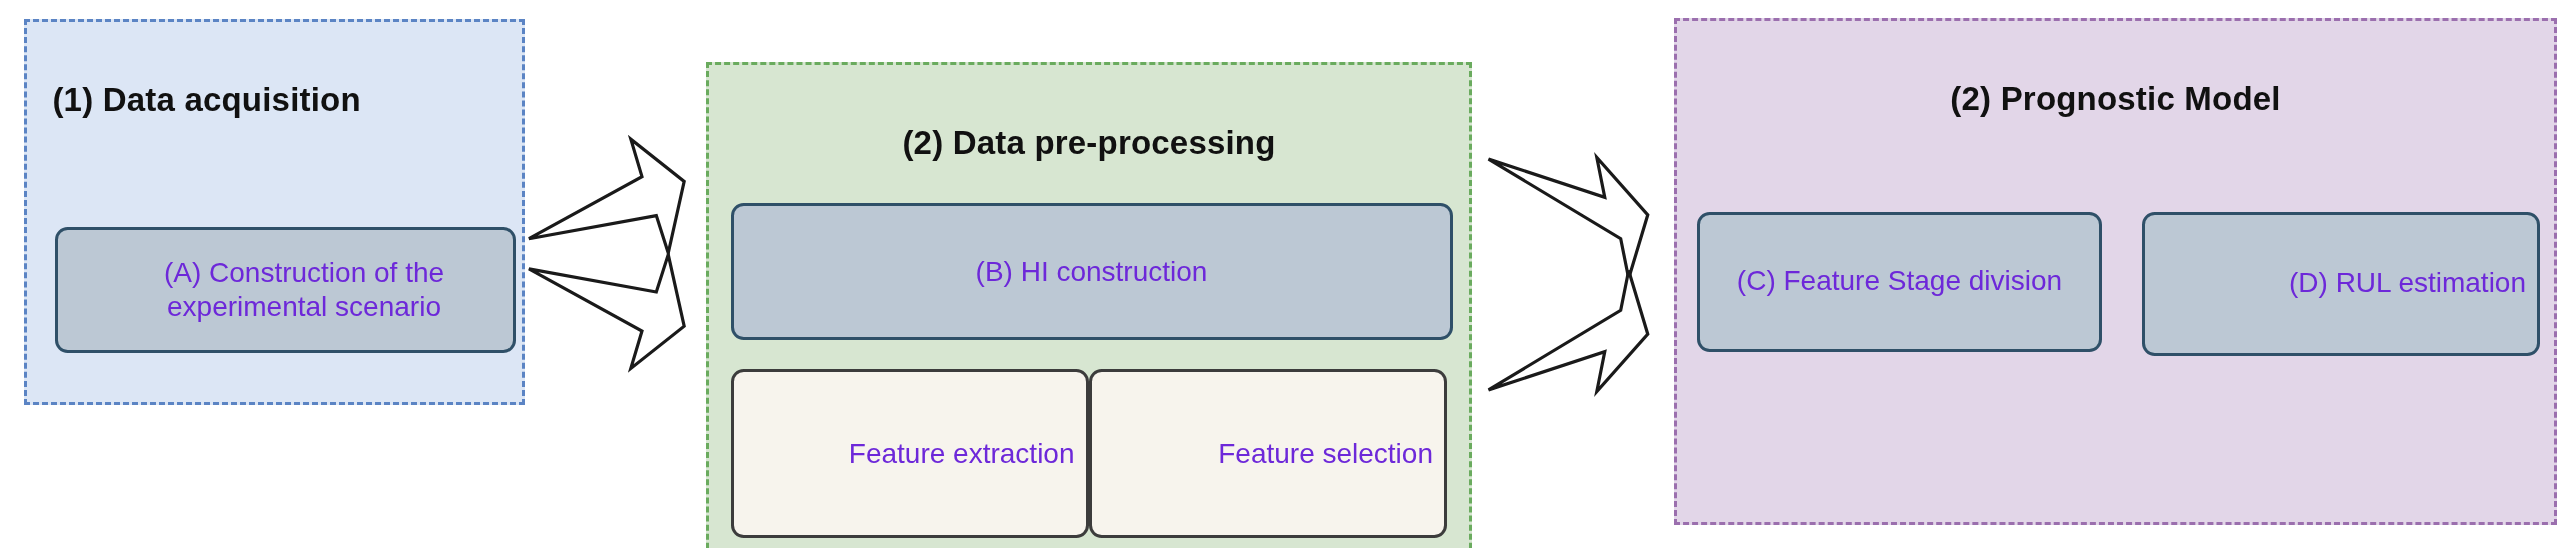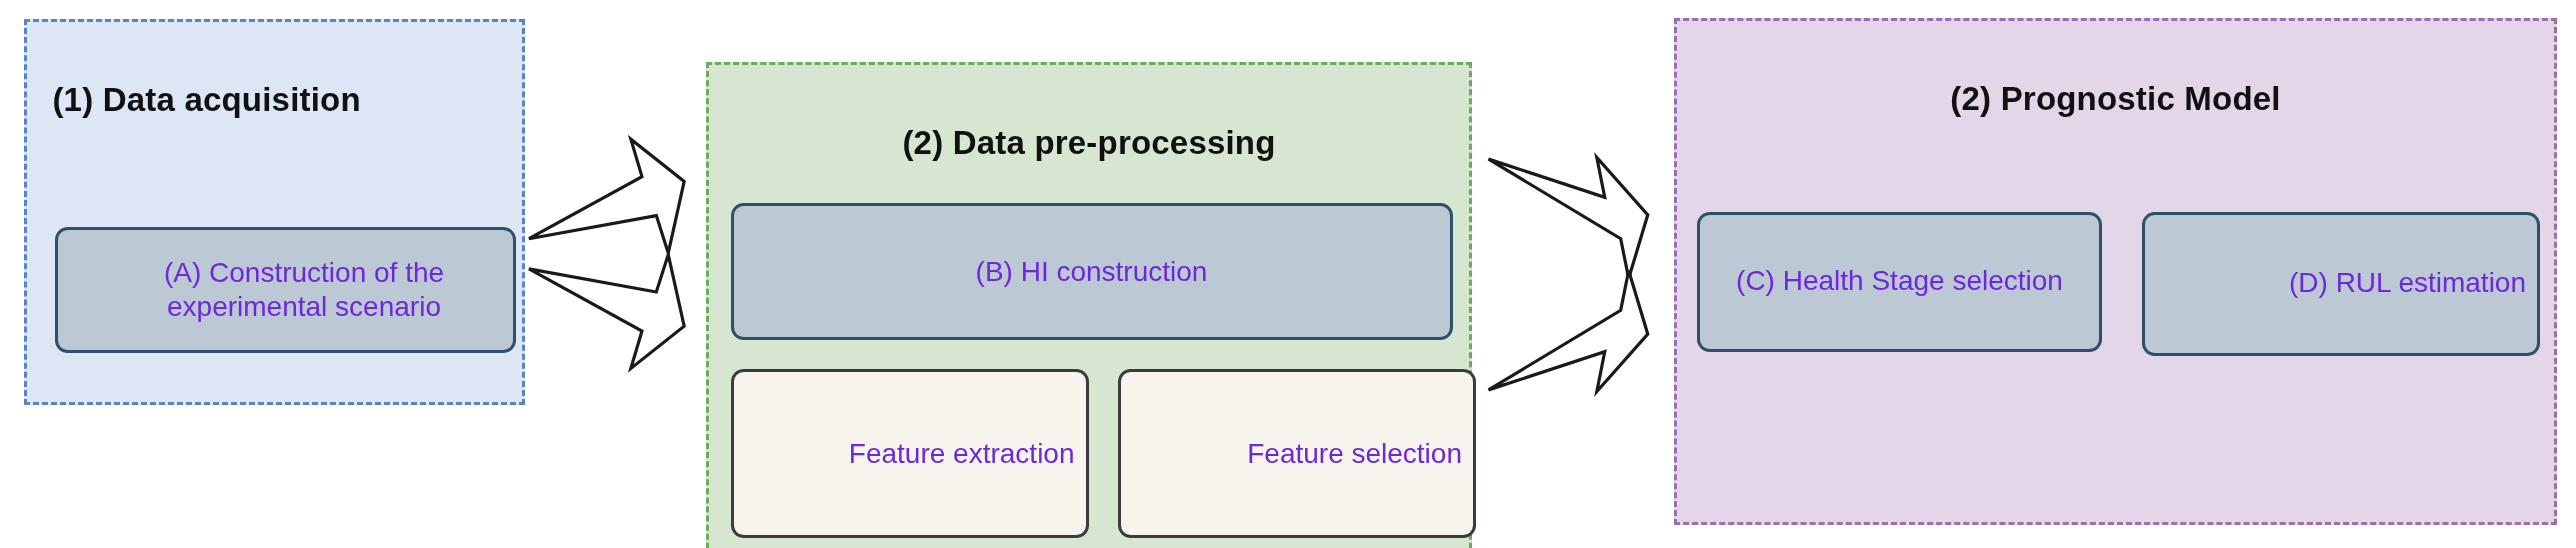--- a/index.html
+++ b/index.html
@@ -94,21 +94,21 @@
     border: 3.2px solid #3c3c3c;
     justify-content: flex-end;
   }
 
   
   .node-a { left: 28px;  top: 205px; width: 461px; height: 126px; padding-left: 48px; }
 
   
   .node-b  { left: 21.5px;  top: 138px; width: 722px; height: 137px; }
   .node-fe { left: 21.5px;  top: 304px; width: 358px; height: 169px; }
-  .node-fs { left: 409px; top: 304px; width: 358px; height: 169px; }
+  .node-fs { left: 380px; top: 304px; width: 358px; height: 169px; }
 
   
   .node-c { left: 20px;  top: 191px; width: 405px; height: 140px; }
   .node-d { left: 465px; top: 191px; width: 398px; height: 144px; justify-content: flex-end; }
 
   
   .arrow-group {
     position: absolute;
     top: 0;
     height: 549px;
@@ -167,21 +167,21 @@
       <polygon class="arrow-shape" points="22,200 168,248 158,198 222,270 198,350 188,300"></polygon>
 
       <polygon class="arrow-shape" points="22,490 168,442 158,492 222,420 198,340 188,390"></polygon>
     </svg>
   </div>
 
   <div class="stage stage-3">
     <div class="stage-title">(2) Prognostic Model</div>
 
     <div class="node node-blue node-c">
-      <span>(C) Health Stage selection</span>
+      <span>(C) Feature Stage division</span>
     </div>
 
     <div class="node node-blue node-d">
       <span>(D) RUL estimation</span>
     </div>
   </div>
 
 </div>
 
 

